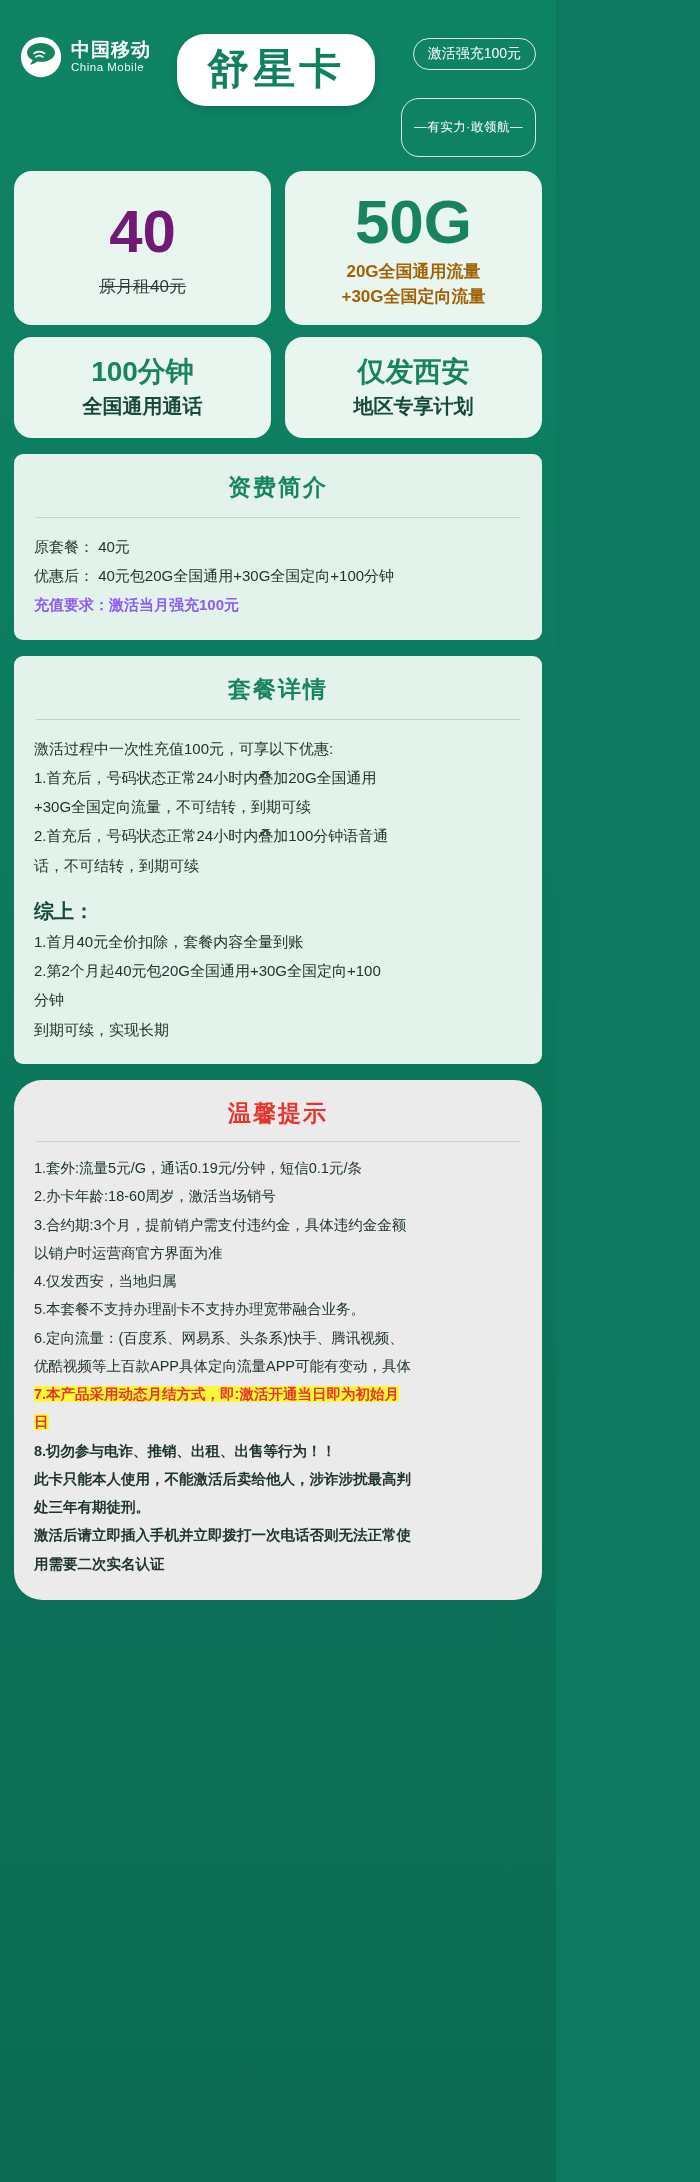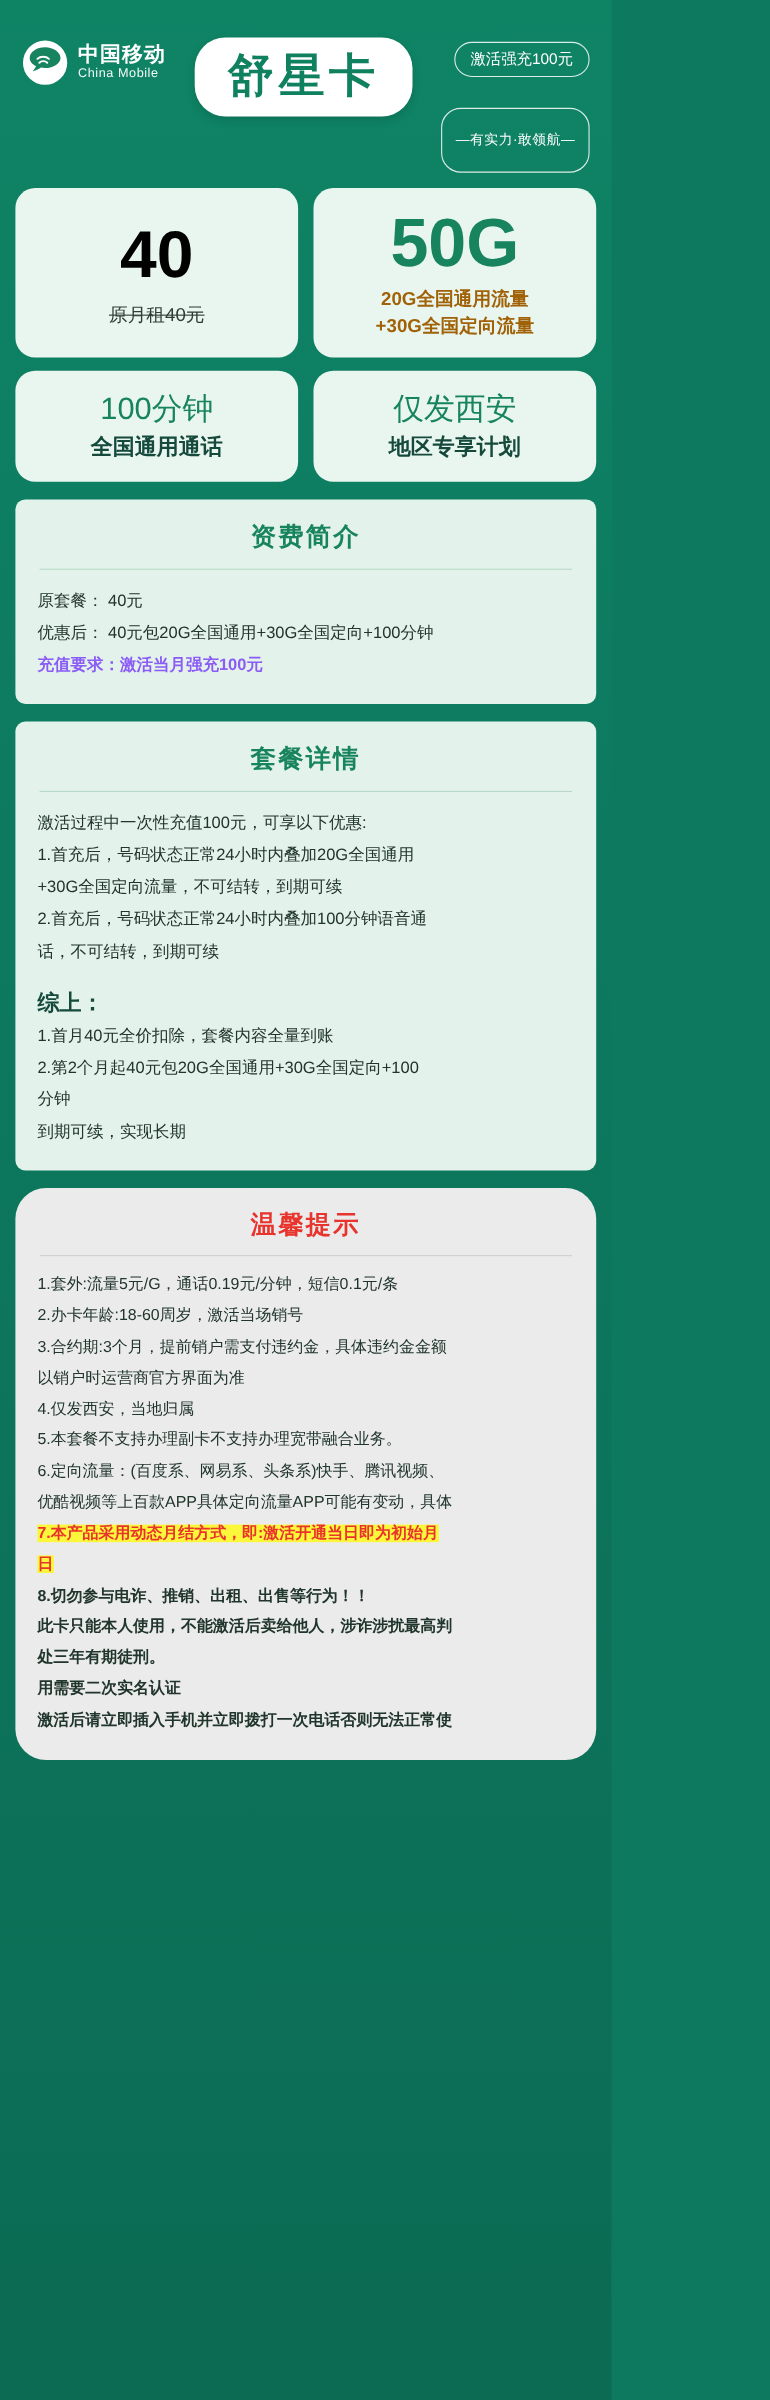--- a/index.html
+++ b/index.html
@@ -83,21 +83,21 @@
     flex-direction: column;
     align-items: center;
     justify-content: center;
     text-align: center;
   }
   .card-left { padding: 22px 10px 20px; }
   .card-right { padding: 18px 10px 16px; }
   .big-num {
     font-size: 60px;
     font-weight: bold;
-    color: #000000;
+    color: #701a75;
     line-height: 1.05;
   }
   .big-num-lg {
     font-size: 62px;
     font-weight: bold;
     color: #17845f;
     line-height: 1.05;
   }
   .strike {
     font-size: 17px;
@@ -120,21 +120,21 @@
   }
   .card2 {
     background: #e9f6ef;
     border-radius: 18px;
     flex: 1;
     padding: 18px 10px 18px;
     text-align: center;
   }
   .c2-main {
     font-size: 28px;
-    font-weight: normal;
+    font-weight: bold;
     color: #17845f;
     line-height: 1.2;
   }
   .c2-sub {
     font-size: 20px;
     font-weight: bold;
     color: #15493b;
     margin-top: 4px;
   }
 
@@ -296,17 +296,17 @@
     <p>以销户时运营商官方界面为准</p>
     <p>4.仅发西安，当地归属</p>
     <p>5.本套餐不支持办理副卡不支持办理宽带融合业务。</p>
     <p>6.定向流量：(百度系、网易系、头条系)快手、腾讯视频、</p>
     <p>优酷视频等上百款APP具体定向流量APP可能有变动，具体</p>
     <p><span class="hl">7.本产品采用动态月结方式，即:激活开通当日即为初始月</span></p>
     <p><span class="hl">日</span></p>
     <p class="red">8.切勿参与电诈、推销、出租、出售等行为！！</p>
     <p class="red">此卡只能本人使用，不能激活后卖给他人，涉诈涉扰最高判</p>
     <p class="red">处三年有期徒刑。</p>
+    <p class="red">激活后请立即插入手机并立即拨打一次电话否则无法正常使</p>
     <p class="red">用需要二次实名认证</p>
-    <p class="red">激活后请立即插入手机并立即拨打一次电话否则无法正常使</p>
   </div>
 
 </div>
 
 </body></html>

